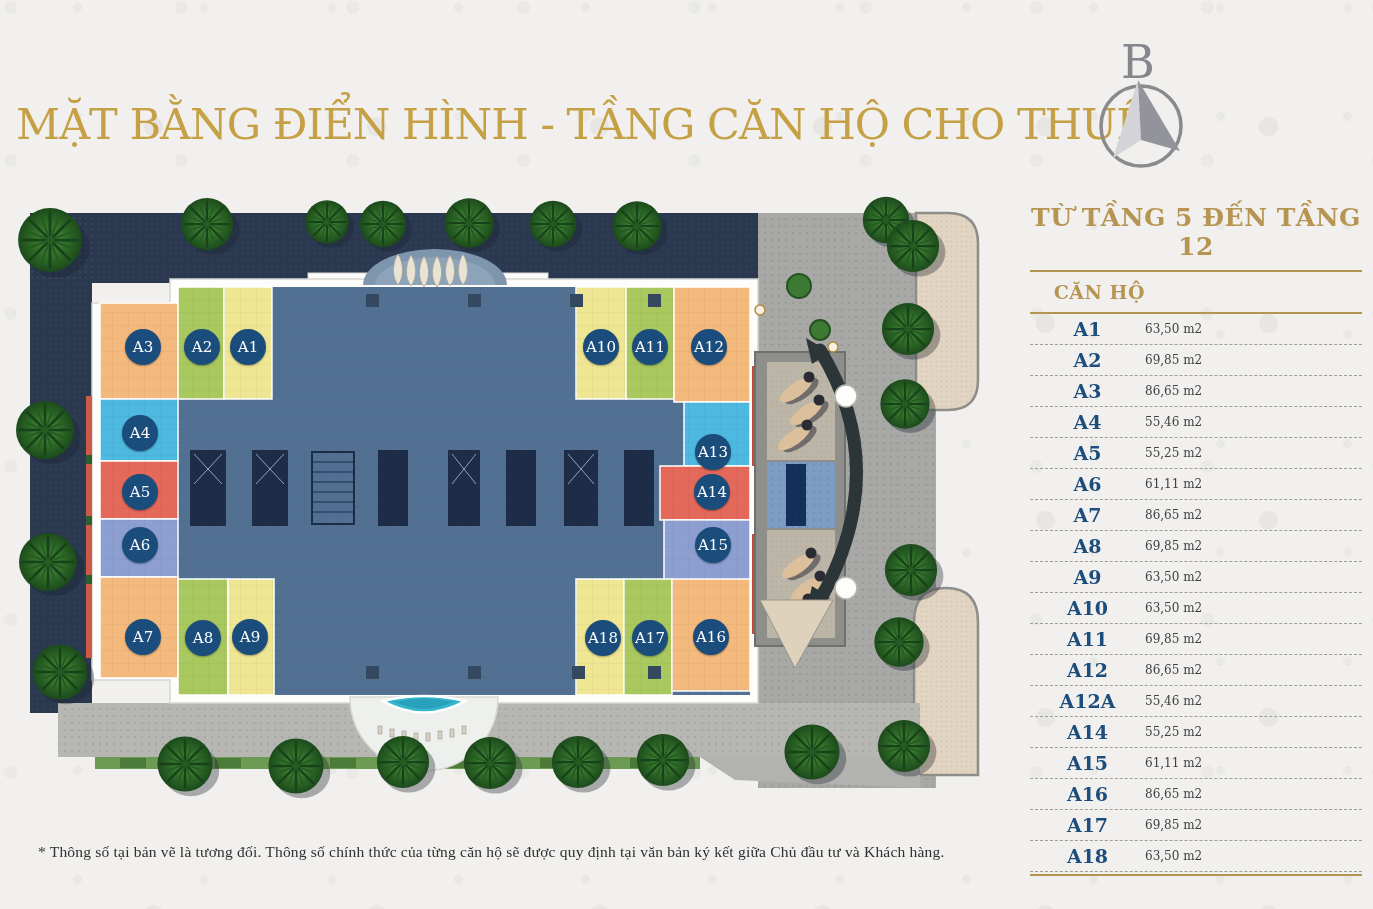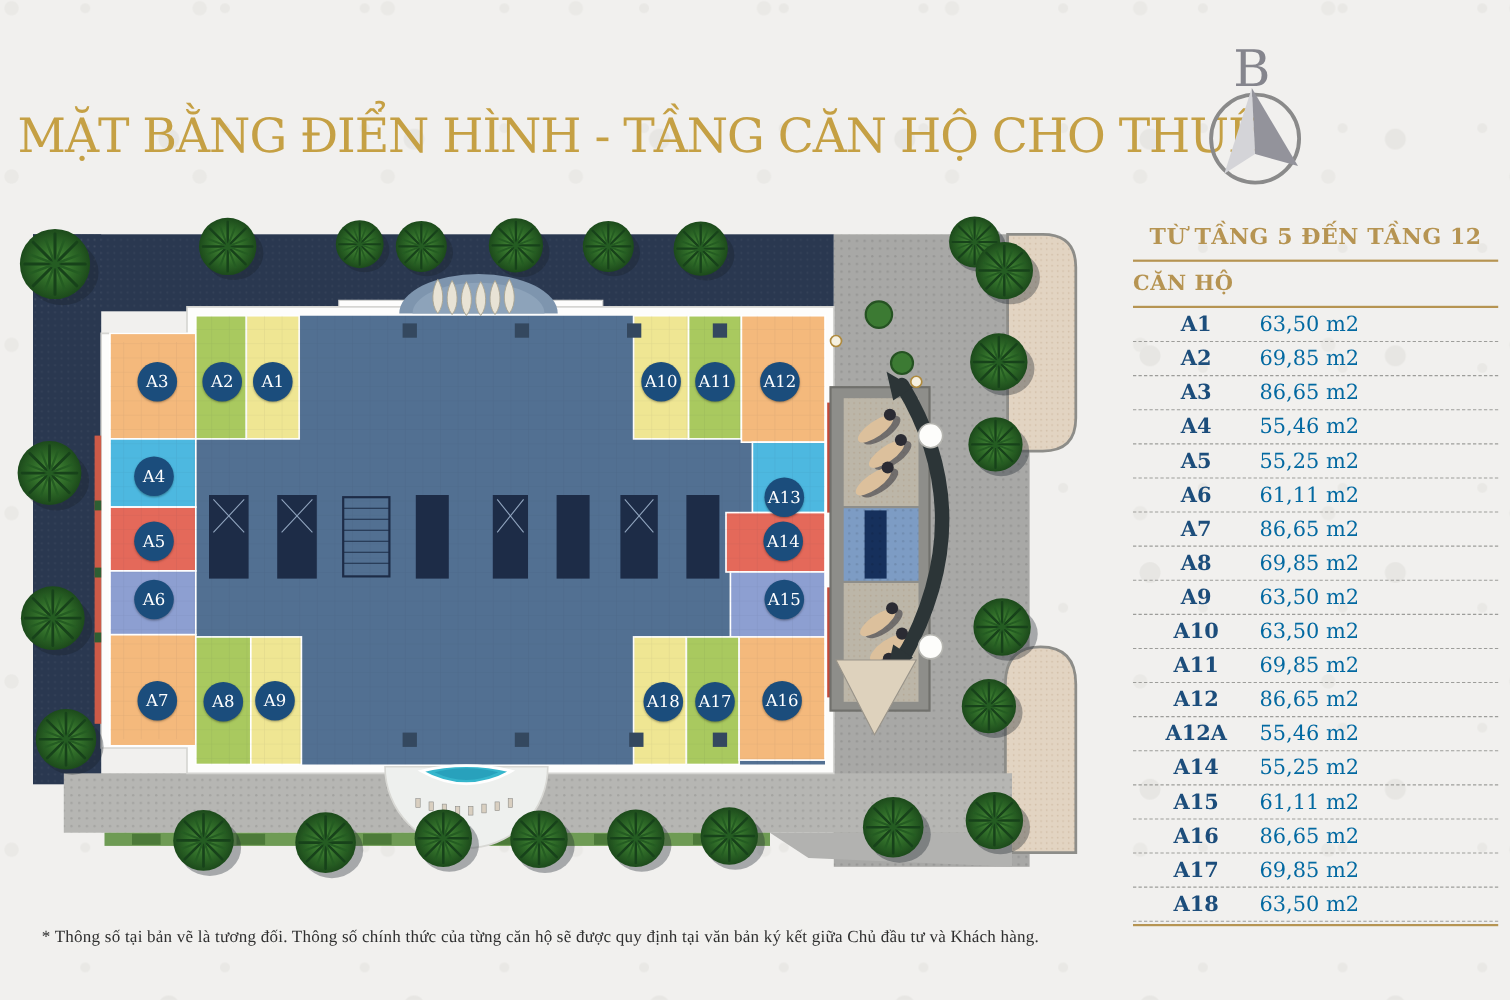--- a/index.html
+++ b/index.html
@@ -22,32 +22,32 @@
   #plan-svg{left:0;top:0;}
   .badge{
     position:absolute;width:36px;height:36px;margin-left:-18px;margin-top:-18px;
     border-radius:50%;background:#1b4d7c;color:#ffffff;
     display:flex;align-items:center;justify-content:center;
     font-size:15px;box-shadow:0 1px 2px rgba(0,0,0,.35);
   }
   
   #side-table{left:1030px;top:203px;width:332px;}
   .tbl-caption{
-    text-align:center;color:#b69452;font-size:20px;font-weight:bold;
+    text-align:center;color:#b69452;font-size:25px;font-weight:bold;
     padding-bottom:9px;letter-spacing:.5px;
   }
   .gold-rule{border-top:2px solid #b69452;}
   .thead{display:flex;align-items:center;height:40px;color:#b69452;
     font-size:19px;font-weight:bold;letter-spacing:.5px;}
-  .thead .c1{width:115px;text-align:left;}
+  .thead .c1{width:115px;text-align:right;}
   .thead .c2{flex:1;text-align:left;}
   .trow{display:flex;align-items:center;height:30px;border-bottom:1px dashed #9d9d9a;}
   .trow:last-of-type{border-bottom:none;}
   .trow .c1{width:115px;text-align:center;color:#1c4d7b;font-weight:bold;font-size:19px;}
-  .trow .c2{flex:1;text-align:left;color:#0369a1;font-size:19px;}
+  .trow .c2{flex:1;text-align:left;color:#404040;font-size:12px;}
   #footnote{
     left:38px;top:843px;width:1100px;font-size:15.5px;color:#2f2f2f;letter-spacing:.2px;font-family:Liberation Serif, serif;
   }
   #compass{left:1075px;top:22px;}
   #compass text{font-family:"DejaVu Serif","Liberation Serif",serif;}
 </style>
 </head>
 <body>
 
 <svg id="plan-svg" class="abs" width="1005" height="909" viewBox="0 0 1005 909">

